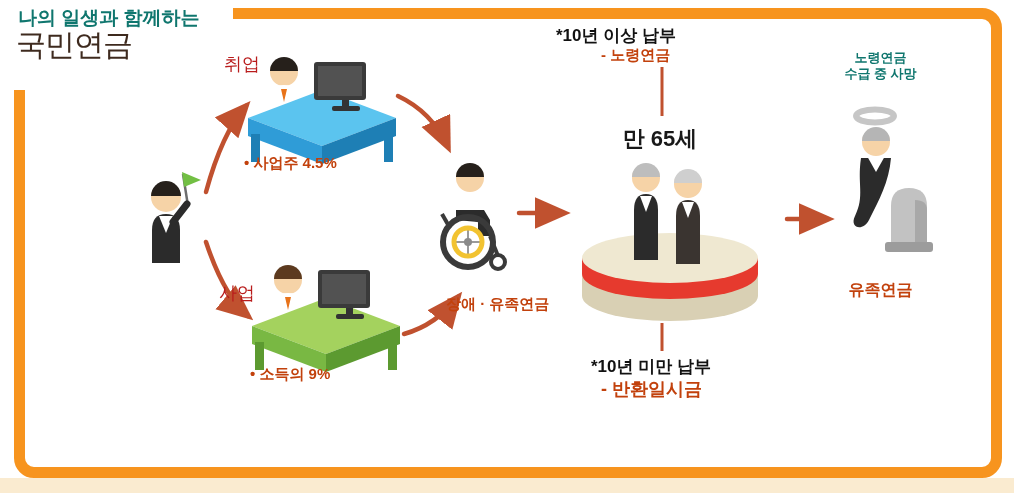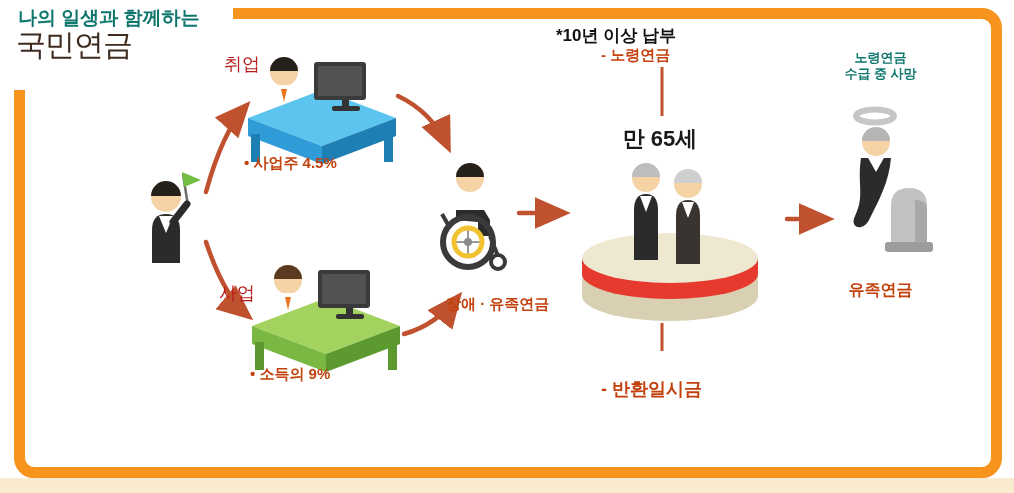--- a/index.html
+++ b/index.html
@@ -194,20 +194,21 @@
   <div class="txt node-label business-label">사업</div>
   <div class="txt note-single accent">• 소득의 9%</div>
 
   <div class="txt disability-benefit accent">장애 · 유족연금</div>
 
   <div class="txt age65-label">만 65세</div>
 
   <div class="txt cond over10-cond">*10년 이상 납부</div>
   <div class="txt accent over10-ben">- 노령연금</div>
 
+  <div class="txt cond under10-cond">*10년 미만 납부</div>
   <div class="txt accent under10-ben">- 반환일시금</div>
 
   <div class="txt death-label">
     <div>노령연금</div>
     <div>수급 중 사망</div>
   </div>
   <div class="txt death-benefit accent">유족연금</div>
 
 </div>
 

